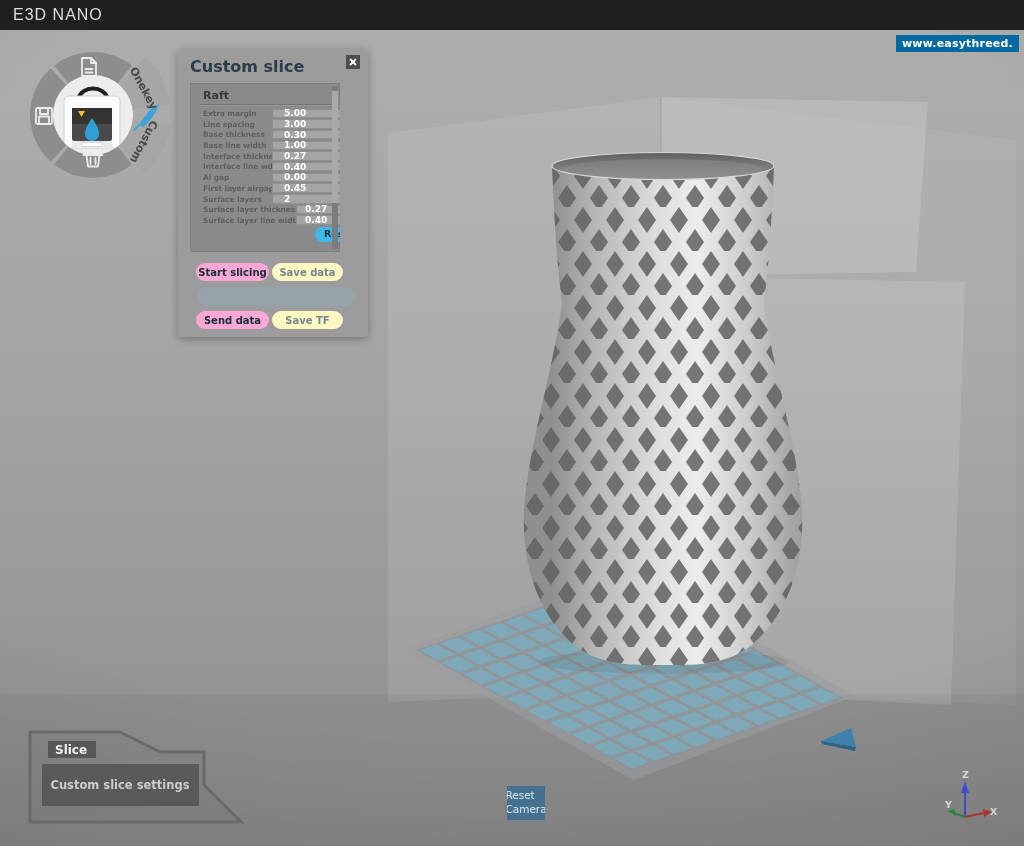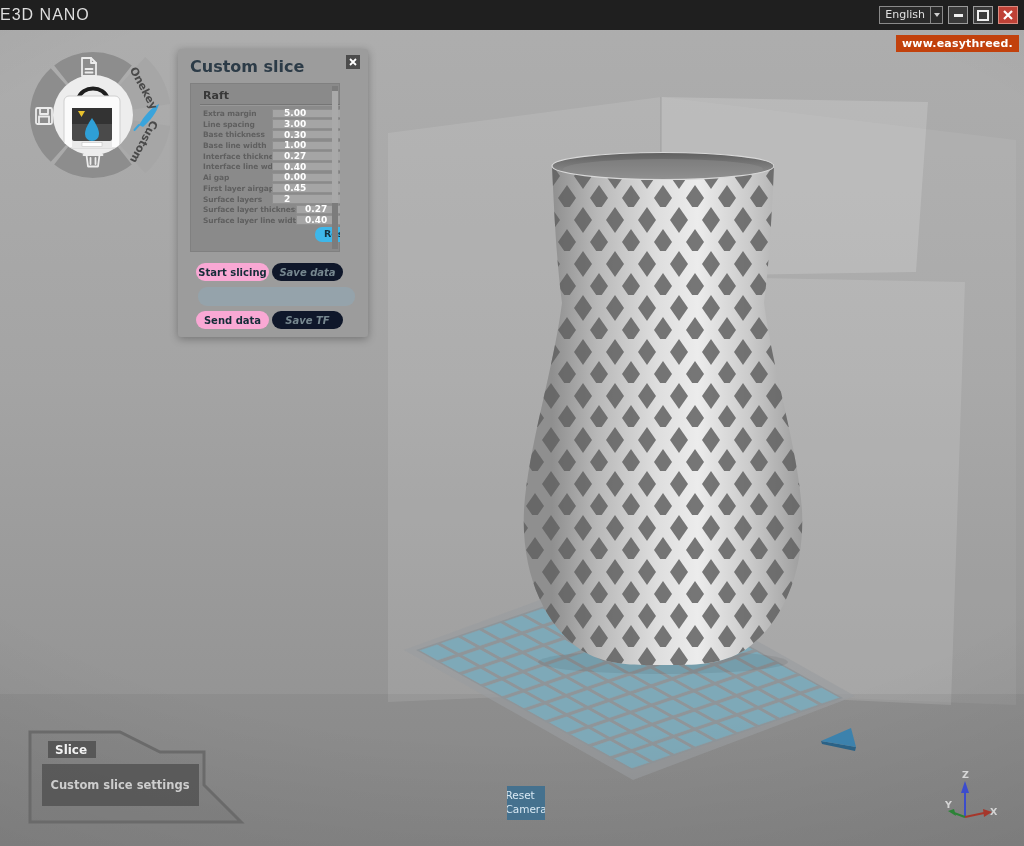--- a/index.html
+++ b/index.html
@@ -6,33 +6,33 @@
   body{
     width:1024px;height:846px;position:relative;overflow:hidden;
     font-family:"DejaVu Sans","Liberation Sans",sans-serif;
     background:linear-gradient(180deg,#aeaeae 0%,#a4a4a4 45%,#8d8d8d 100%);
   }
   
   .titlebar{
     position:absolute;left:0;top:0;width:1024px;height:30px;background:#1f1f1f;z-index:50;
     display:flex;align-items:center;
   }
-  .titlebar .app-title{color:#dedede;font-size:16px;letter-spacing:1px;font-family:"Liberation Sans",sans-serif;}
+  .titlebar .app-title{color:#dedede;font-size:16px;letter-spacing:1px;margin-left:13px;font-family:"Liberation Sans",sans-serif;}
   .tb-right{position:absolute;right:6px;top:0;height:30px;display:flex;align-items:center;gap:5px;}
   .lang-box{display:flex;align-items:center;height:16px;}
   .lang-label{border:1px solid #8a8a8a;background:#2a2a2a;color:#e0e0e0;font-size:11px;height:16px;line-height:16px;padding:0 5px;}
   .lang-arrow{border:1px solid #8a8a8a;border-left:none;background:#2a2a2a;width:11px;height:16px;display:flex;align-items:center;justify-content:center;}
   .lang-arrow:before{content:"";width:0;height:0;border-left:3px solid transparent;border-right:3px solid transparent;border-top:4px solid #cfcfcf;}
   .winbtn{width:18px;height:16px;background:#3a3a3a;border:1px solid #9a9a9a;display:flex;align-items:center;justify-content:center;cursor:default;}
   .winbtn.min:before{content:"";width:9px;height:3px;background:#efefef;}
   .winbtn.max:before{content:"";width:8px;height:7px;border:2px solid #efefef;}
   .winbtn.close{background:#bf4136;border-color:#d98a80;}
   
   .url-badge{
-    position:absolute;right:5px;top:35px;z-index:40;background:#c2410c;color:#ffffff;
+    position:absolute;right:5px;top:35px;z-index:40;background:#0369a1;color:#ffffff;
     font-size:11px;font-weight:bold;padding:2px 6px;letter-spacing:.2px;
   }
   
   #scene{position:absolute;left:0;top:0;z-index:1;}
   .vignette{position:absolute;left:0;top:30px;width:1024px;height:816px;z-index:2;pointer-events:none;
     background:radial-gradient(ellipse 120% 85% at 50% 40%,rgba(0,0,0,0) 55%,rgba(0,0,0,0.13) 100%);}
   
   .reset-camera{
     position:absolute;left:507px;top:786px;width:38px;height:34px;z-index:10;
     background:rgba(62,111,143,.9);color:#d9e9f4;font-size:10.5px;line-height:1.3;
@@ -69,21 +69,21 @@
     position:absolute;left:125px;top:144px;height:14px;background:#3eb7ea;border-radius:7px;
     color:#14303e;font-size:9.5px;font-weight:bold;padding:1px 12px 0 9px;cursor:pointer;white-space:nowrap;
   }
   .vscroll{position:absolute;right:2px;top:3px;width:6px;height:163px;background:#7c7c7c;}
   .vthumb{position:absolute;left:0;top:5px;width:6px;height:112px;background:#a9a9a9;}
   .pill{
     position:absolute;height:18px;border-radius:9px;font-size:10px;font-weight:bold;
     display:flex;align-items:center;justify-content:center;cursor:pointer;
   }
   .pill.blue{background:#f9a8d4;color:#142c38;}
-  .pill.gray{background:#0f172a;color:#76878f;font-style:italic;}
+  .pill.gray{background:#fef9c3;color:#76878f;}
   .p-start{left:18px;top:214px;width:73px;}
   .p-save{left:94px;top:214px;width:71px;}
   .p-bar{position:absolute;left:20px;top:238px;width:157px;height:19px;border-radius:9px;background:#95a3ab;cursor:default;}
   .p-send{left:18px;top:262px;width:73px;}
   .p-tf{left:94px;top:262px;width:71px;}
   
   #slicetab{position:absolute;left:18px;top:725px;z-index:15;}
   #slicetab text{font-family:"DejaVu Sans",sans-serif;}
 </style>
 </head>
@@ -157,33 +157,20 @@
     <text x="962" y="778">Z</text>
     <text x="990" y="815">X</text>
     <text x="945" y="808">Y</text>
   </g>
 </svg>
 
 <div class="vignette"></div>
 
 <div class="titlebar">
   <span class="app-title">E3D NANO</span>
-  <div class="tb-right">
-    <span class="lang-box">
-      <span class="lang-label">English</span>
-      <span class="lang-arrow"></span>
-    </span>
-    <span class="winbtn min"></span>
-    <span class="winbtn max"></span>
-    <span class="winbtn close">
-      <svg width="10" height="10" viewBox="0 0 10 10">
-        <path d="M1,1 L9,9 M9,1 L1,9" stroke="#ffffff" stroke-width="2.2"></path>
-      </svg>
-    </span>
-  </div>
 </div>
 
 <div class="url-badge">www.easythreed.</div>
 
 <svg id="ringwidget" width="158" height="150" viewBox="0 0 158 150">
 
   <path d="M112.6,67.4 L150.2,62.1 A78,78 0 0 0 125.2,15.0 L99.8,43.3 A40,40 0 0 1 112.6,67.4 Z" fill="#a6a6a6"></path>
   <path d="M99.8,102.7 L125.2,131.0 A78,78 0 0 0 150.2,83.9 L112.6,78.6 A40,40 0 0 1 99.8,102.7 Z" fill="#a6a6a6"></path>
 
   <path d="M97.6,41.5 L111.8,23.4 A63,63 0 0 0 34.2,23.4 L48.4,41.5 A40,40 0 0 1 97.6,41.5 Z" fill="#8d8d8d"></path>

